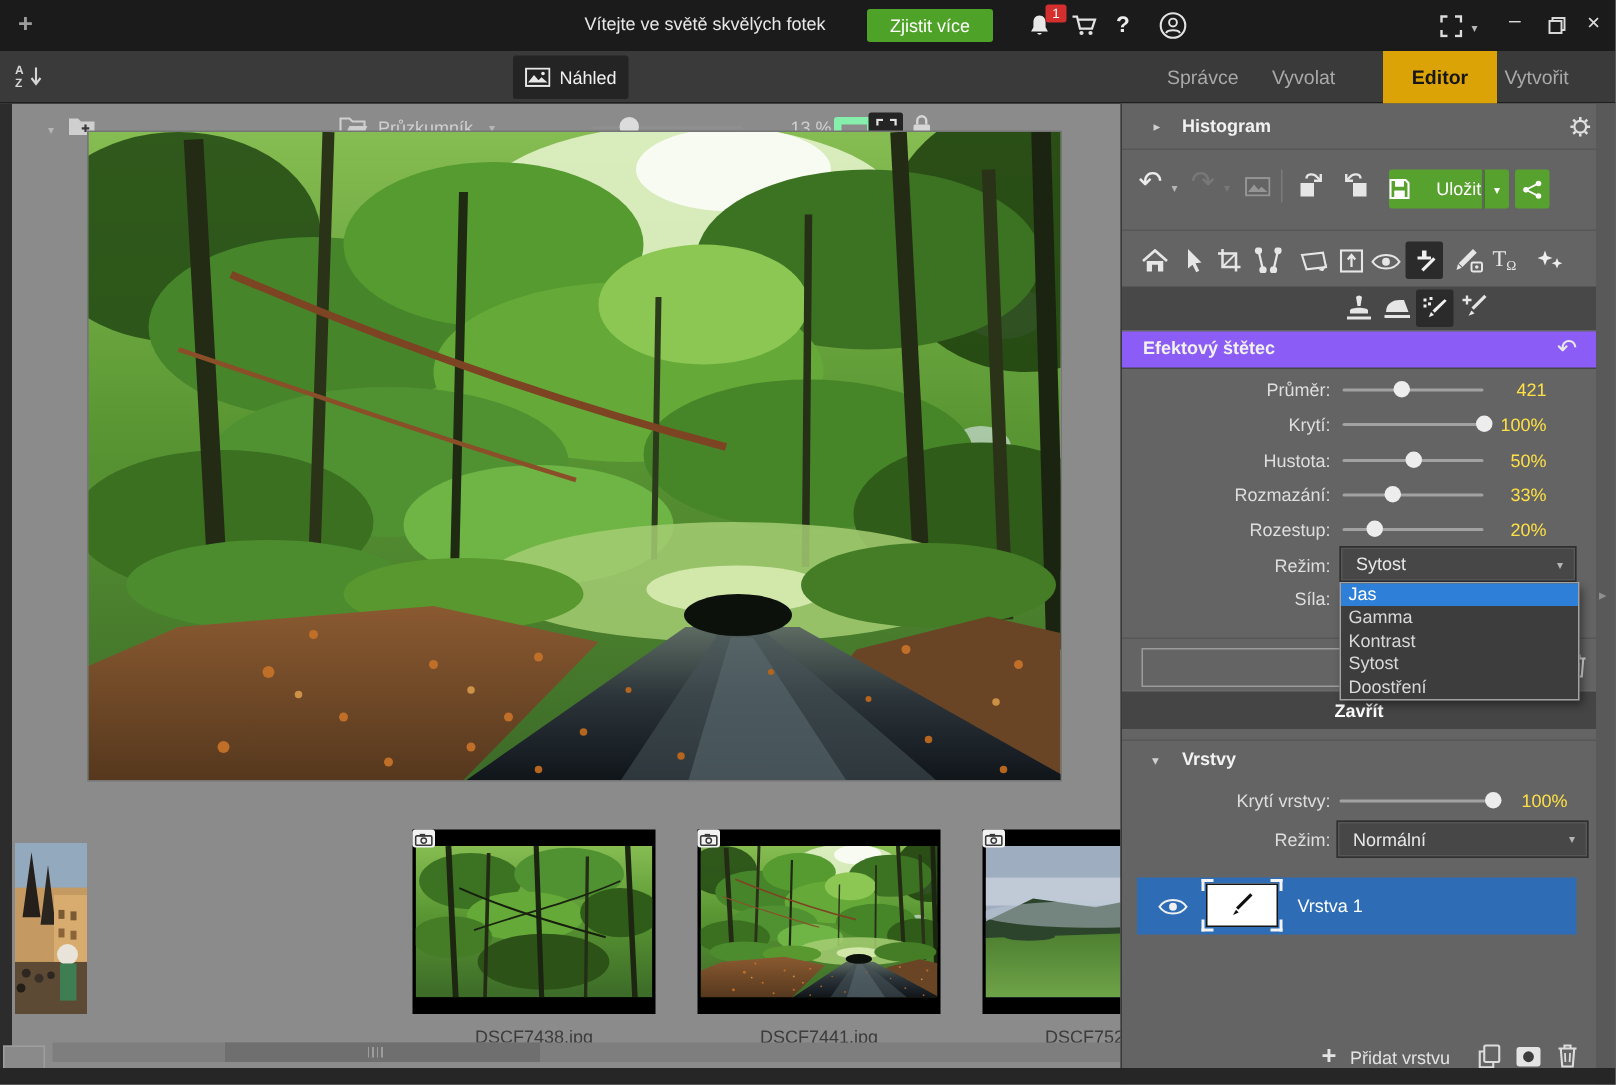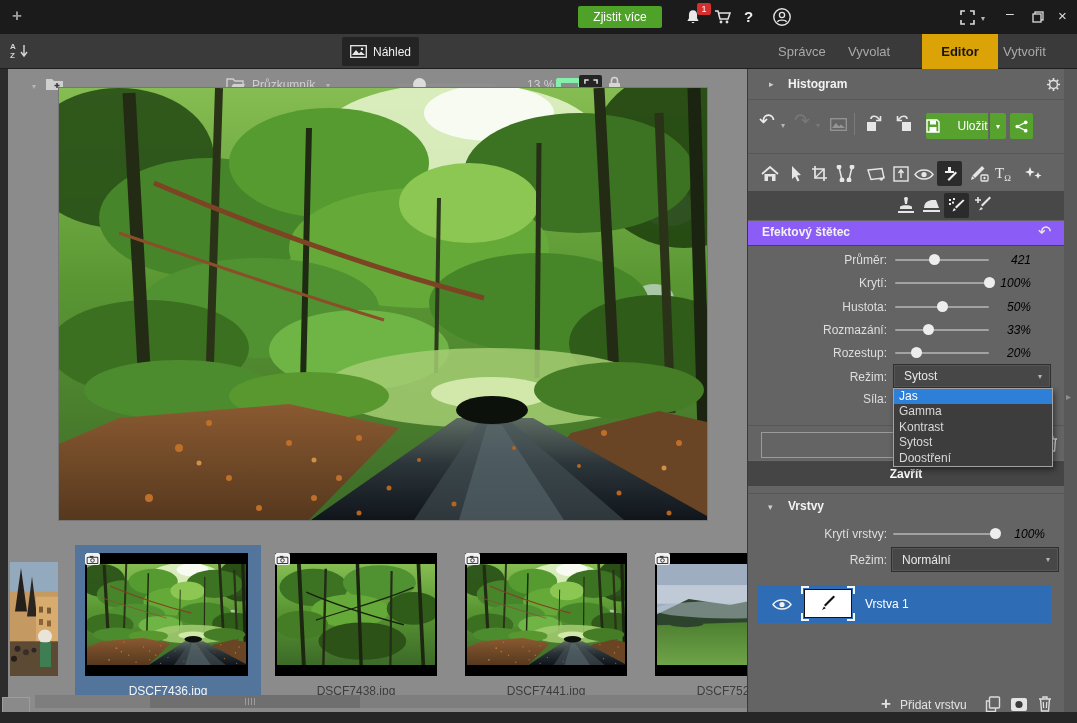--- a/index.html
+++ b/index.html
@@ -54,21 +54,21 @@
   .sect-title{font-weight:bold;color:#f2f2f2;font-size:12px;}
   .graybtn{color:#ececec;}
   .disabled{color:#8a8a8a !important;opacity:.55;}
   .greenbtn{background:#57a12e;color:#fff;border-radius:2px;display:flex;align-items:center;justify-content:center;gap:17px;}
   .toolsel{background:#2b2b2b;border-radius:2px;}
   .subtools{left:0;top:122px;width:316px;height:29px;background:#484848;}
   .fxheader{left:0;top:152px;width:316px;height:25px;background:#8b5cf6;border-bottom:1px solid #454545;box-sizing:border-box;}
   .srow-label{width:139px;text-align:right;color:#dedede;}
   .strack{width:94px;height:2px;background:#a2a2a2;border-radius:1px;position:absolute;}
   .sthumb{position:absolute;top:-5px;width:11px;height:11px;margin-left:-5px;border-radius:50%;background:#ededed;}
-  .sval{color:#000000;font-style:italic;}
+  .sval{color:#fde047;}
   .combo{background:#474747;border:1px solid #2f2f2f;box-shadow:inset 0 0 0 1px #565656;color:#e8e8e8;display:flex;align-items:center;box-sizing:border-box;}
   .combo .cv{padding-left:10px;flex:1;}
   .combo .caret{padding-right:8px;}
   .dropdown{background:#3d3d3d;border:1px solid #a2a2a2;box-shadow:2px 3px 6px rgba(0,0,0,.45);z-index:9;}
   .dd-item{height:15.4px;line-height:15.4px;padding-left:5px;color:#d8d8d8;}
   .dd-item.sel{background:#2e7fd8;color:#fff;}
   .closebtn{left:0;top:391px;width:316px;height:26px;background:#454545;border-top:1px solid #6a6a6a;
             color:#fff;font-weight:bold;text-align:center;line-height:26px;box-sizing:border-box;}
   .layerrow{left:10px;top:516px;width:293px;height:38px;background:#2e6db6;}
   .lthumb{left:46px;top:4px;width:48px;height:29px;background:#fff;border:1px solid #151515;box-sizing:border-box;display:flex;align-items:center;justify-content:center;}
@@ -225,20 +225,21 @@
       <symbol id="ic-cam" viewBox="0 0 14 10">
         <rect x="1" y="2.5" width="12" height="7" rx="1" fill="none" stroke="#3a3a3a" stroke-width="1.2"></rect>
         <rect x="4" y="1" width="4" height="2" fill="#3a3a3a"></rect>
         <circle cx="7" cy="6" r="2" fill="none" stroke="#3a3a3a" stroke-width="1.1"></circle>
       </symbol>
     </defs>
   </svg>
 
   <div class="ab titlebar">
     <span class="ab plus-tab">+</span>
+    <span class="ab welcome">Vítejte ve světě skvělých fotek</span>
     <div class="ab cta">Zjistit více</div>
     <svg class="ab" style="left:684px;top:8px" width="18" height="18" viewBox="0 0 16 16">
       <path d="M8 2 C5.6 2 4.4 3.8 4.4 6 L4.4 9 L3 11.5 L13 11.5 L11.6 9 L11.6 6 C11.6 3.8 10.4 2 8 2 Z" fill="#e8e8e8"></path>
       <path d="M6.6 12.5 a1.5 1.5 0 0 0 2.8 0 Z" fill="#e8e8e8"></path>
     </svg>
     <span class="ab badge">1</span>
     <svg class="ab" style="left:714px;top:9px" width="18" height="16" viewBox="0 0 18 16">
       <path d="M1 2 L4 2 L6 10 L14 10 L16 4 L5 4" fill="none" stroke="#e2e2e2" stroke-width="1.5"></path>
       <circle cx="7" cy="13" r="1.4" fill="#e2e2e2"></circle>
         <circle cx="13" cy="13" r="1.4" fill="#e2e2e2"></circle>
@@ -311,33 +312,20 @@
   <div class="ab leftstrip"></div>
   <svg class="ab photo-main" viewBox="0 0 648 432">
     <use href="#scene-road"></use>
   </svg>
 
   <div class="ab filmstrip">
     <svg class="ab" style="left:10px;top:22px" width="48" height="114" viewBox="0 0 96 230" preserveAspectRatio="none">
       <use href="#scene-prague"></use>
     </svg>
 
-    <div class="ab selcell" style="left:75px;top:5px;width:186px;height:161px">
-      <div class="ab thumb-frame" style="left:10px;top:8px;width:163px;height:123px">
-        <svg class="ab" style="left:2px;top:11px" width="159" height="101" viewBox="0 0 648 432" preserveAspectRatio="none">
-            <use href="#scene-road"></use>
-          </svg>
-      </div>
-      <div class="ab cam-badge" style="left:10px;top:8px">
-          <svg width="13" height="9" viewBox="0 0 14 10">
-            <use href="#ic-cam"></use>
-          </svg>
-        </div>
-      <div class="ab fname" style="left:0;top:139px;width:186px">DSCF7436.jpg</div>
-    </div>
 
     <div class="ab" style="left:265px;top:5px;width:182px;height:161px">
       <div class="ab thumb-frame" style="left:10px;top:8px;width:162px;height:123px">
         <svg class="ab" style="left:2px;top:11px" width="158" height="101" viewBox="0 0 648 432" preserveAspectRatio="none">
             <use href="#scene-forest"></use>
           </svg>
       </div>
       <div class="ab cam-badge" style="left:10px;top:8px">
           <svg width="13" height="9" viewBox="0 0 14 10">
             <use href="#ic-cam"></use>

